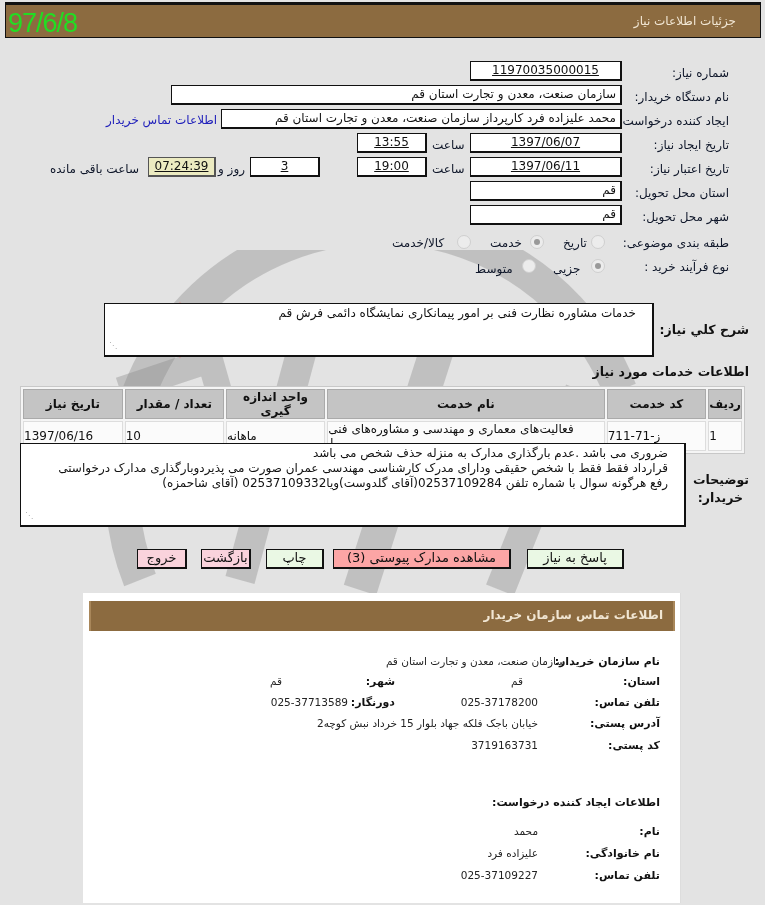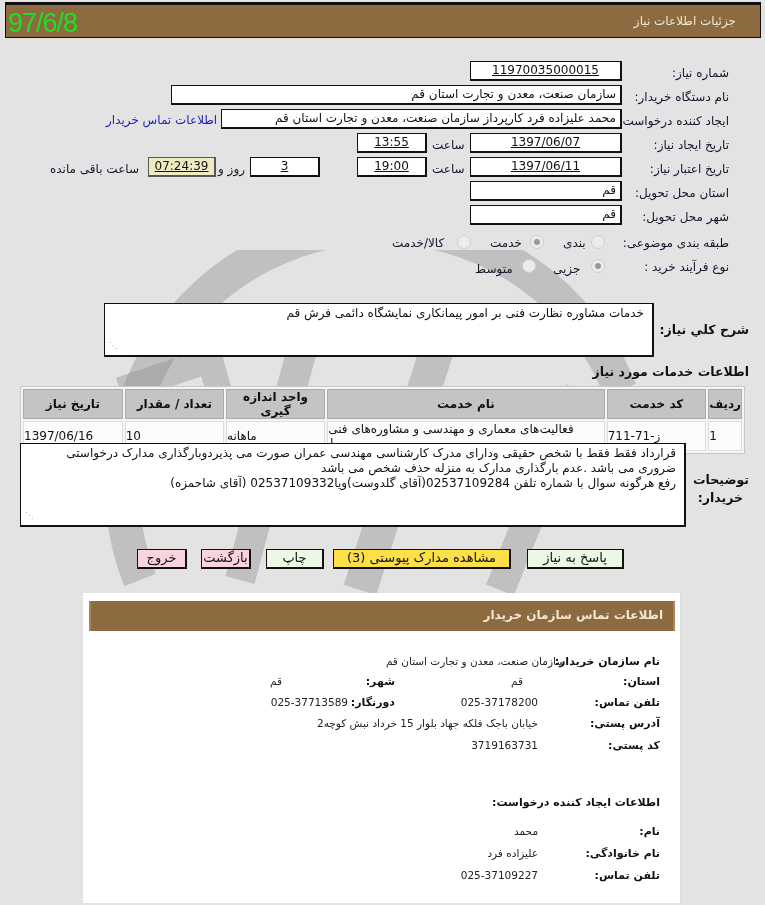--- a/index.html
+++ b/index.html
@@ -48,21 +48,21 @@
     }
     .radio.on::after {
       content: ""; position: absolute; left: 3px; top: 3px;
       width: 6px; height: 6px; border-radius: 50%; background: #999;
     }
     .radio { position: absolute; }
 
     .textarea {
       background: #fff; border: 1px solid #111;
       border-right: 2px solid #111; border-bottom: 2px solid #111;
-      direction: rtl; text-align: right; padding: 2px 8px; font-size: 12px;
+      direction: rtl; text-align: right; padding: 2px 16px; font-size: 12px;
       line-height: 15px;
     }
     .grip { position: absolute; left: 4px; bottom: 2px; color: #aaa; font-size: 8px; }
 
     
     table.svc {
       border-collapse: separate; border-spacing: 2px;
       background: #f5f5f5; border: 1px solid #c8c8c8; direction: rtl;
     }
     table.svc th {
@@ -74,21 +74,21 @@
       border: 1px solid #ddd;
     }
 
     .btn {
       height: 20px; border: 1px solid #111; border-right: 2px solid #111;
       border-bottom: 2px solid #111; font-size: 13px; line-height: 16px;
       text-align: center; direction: rtl; white-space: nowrap; overflow: hidden;
       font-family: "DejaVu Sans", sans-serif;
     }
     .btn.green { background: #eaf8e4; }
-    .btn.green2 { background: #fde047; }
+    .btn.green2 { background: #fca5a5; }
     .btn.pink { background: #fad3dc; }
 
     
     .panel {
       left: 83px; top: 593px; width: 598px; height: 310px; background: #fff;
       border-right: 1px solid #ddd;
     }
     .panel-head {
       left: 6px; top: 8px; width: 586px; height: 30px;
       background: #8c6b40; border-left: 2px solid #a9875a; border-right: 2px solid #a9875a;
@@ -143,21 +143,21 @@
 <div class="abs box c yellow" style="left:148px;top:157px;width:68px;">07:24:39</div>
 <div class="abs lbl" style="left:50px;top:162px;">ساعت باقی مانده</div>
 
 <div class="abs lbl" style="right:36px;top:186px;">استان محل تحویل:</div>
 <div class="abs box r" style="left:470px;top:181px;width:152px;">قم</div>
 <div class="abs lbl" style="right:36px;top:210px;">شهر محل تحویل:</div>
 <div class="abs box r" style="left:470px;top:205px;width:152px;">قم</div>
 
 <div class="abs lbl" style="right:36px;top:236px;">طبقه بندی موضوعی:</div>
 <div class="radio" style="left:591px;top:235px;"></div>
-<div class="abs lbl" style="left:563px;top:236px;">بندی</div>
+<div class="abs lbl" style="left:563px;top:236px;">تاریخ</div>
 <div class="radio on" style="left:530px;top:235px;"></div>
 <div class="abs lbl" style="left:490px;top:236px;">خدمت</div>
 <div class="radio" style="left:457px;top:235px;"></div>
 <div class="abs lbl" style="left:392px;top:236px;">کالا/خدمت</div>
 
 <div class="abs lbl" style="right:36px;top:260px;">نوع فرآیند خرید :</div>
 <div class="radio on" style="left:591px;top:259px;"></div>
 <div class="abs lbl" style="left:553px;top:262px;">جزیی</div>
 <div class="radio" style="left:522px;top:259px;"></div>
 <div class="abs lbl" style="left:475px;top:262px;">متوسط</div>
@@ -187,22 +187,22 @@
       <td>ز-71-711</td>
       <td>فعالیت‌های معماری و مهندسی و مشاوره‌های فنی مربوط</td>
       <td>ماهانه</td>
       <td>10</td>
       <td>1397/06/16</td>
     </tr>
   </tbody>
 </table>
 
 <div class="abs textarea" style="left:20px;top:443px;width:666px;height:84px;">
+  <div>ضروری می باشد .عدم بارگذاری مدارک به منزله حذف شخص می باشد</div>
   <div>قرارداد فقط فقط با شخص حقیقی ودارای مدرک کارشناسی مهندسی عمران صورت می پذیردوبارگذاری مدارک درخواستی</div>
-  <div>ضروری می باشد .عدم بارگذاری مدارک به منزله حذف شخص می باشد</div>
   <div>رفع هرگونه سوال با شماره تلفن 02537109284(آقای گلدوست)ویا02537109332 (آقای شاحمزه)</div>
   <span class="grip">⋰</span>
 </div>
 <div class="abs lbl-b" style="right:16px;top:472px;">توضیحات</div>
 <div class="abs lbl-b" style="right:22px;top:490px;">خریدار:</div>
 
 <div class="abs btn green" style="left:527px;top:549px;width:97px;">پاسخ به نیاز</div>
 <div class="abs btn green2" style="left:333px;top:549px;width:178px;">مشاهده مدارک پیوستی (3)</div>
 <div class="abs btn green" style="left:266px;top:549px;width:58px;">چاپ</div>
 <div class="abs btn pink" style="left:201px;top:549px;width:50px;">بازگشت</div>

